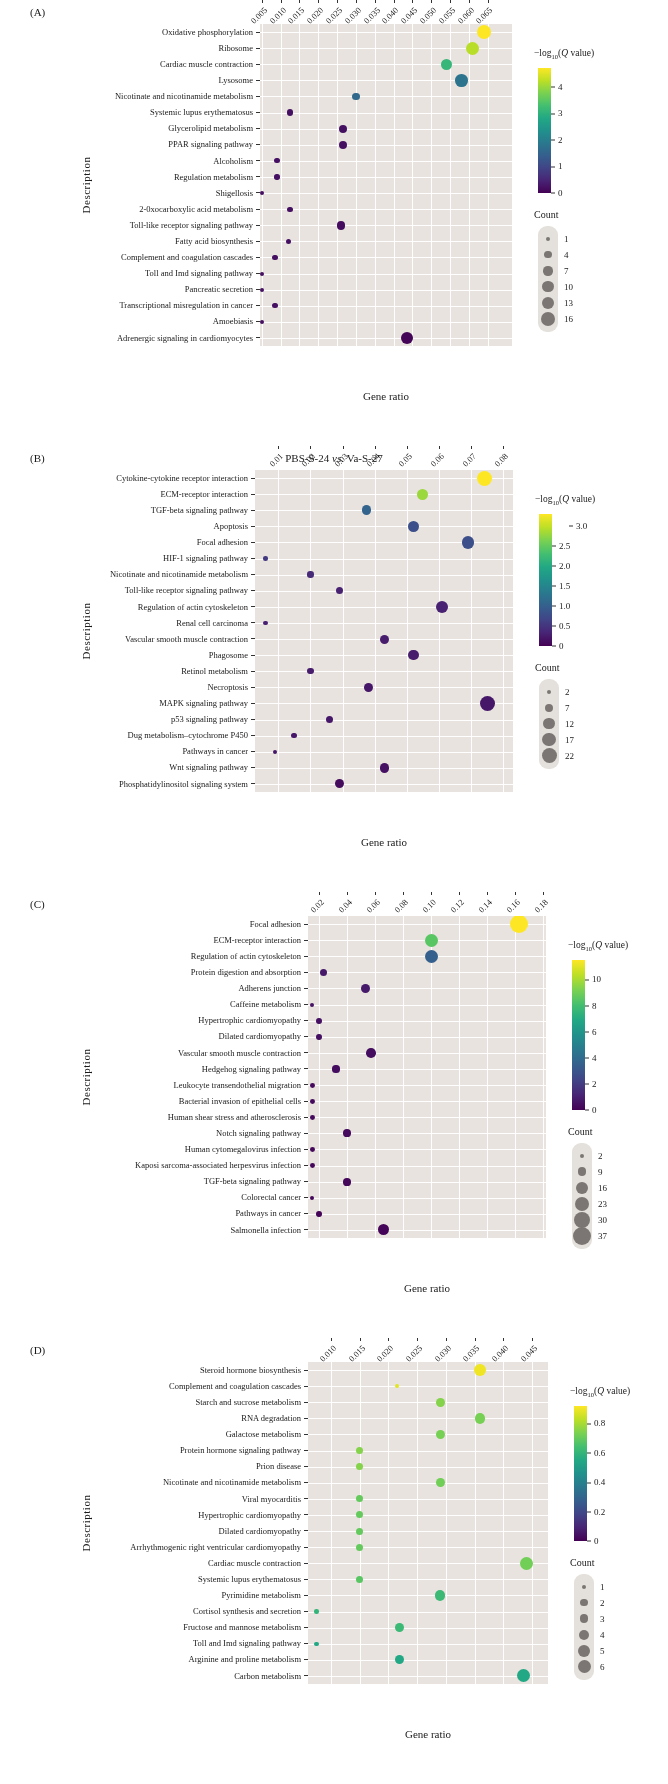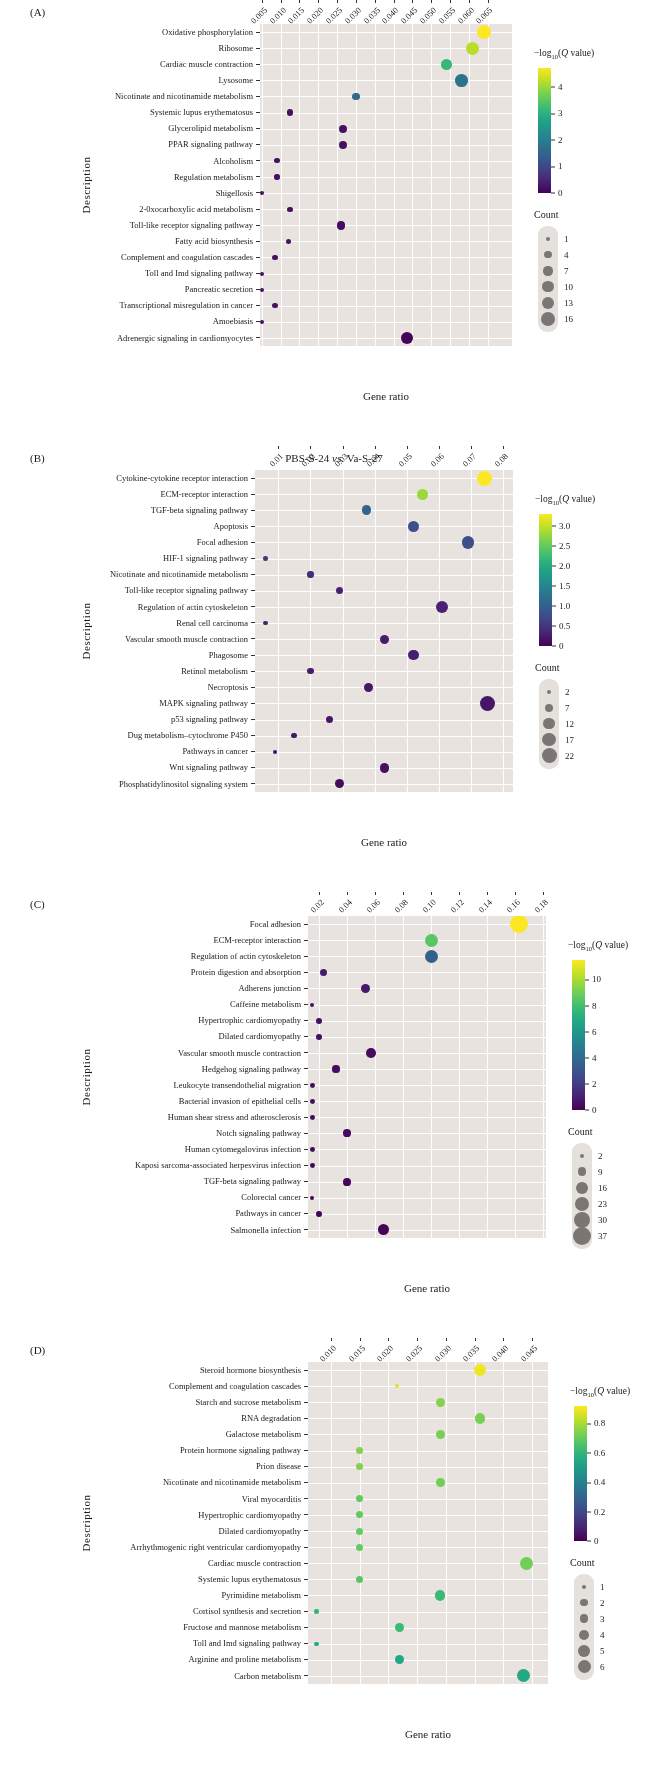--- a/index.html
+++ b/index.html
@@ -397,21 +397,21 @@
           <div class="dot" title="Pathways in cancer" style="height: 4.5px; width: 4.5px; left: 17.6951px; top: 279.5px; background: rgb(70, 22, 104);"></div>
           <div class="dot" title="Wnt signaling pathway" style="height: 9.5871px; width: 9.5871px; left: 124.528px; top: 293.056px; background: rgb(70, 17, 99);"></div>
           <div class="dot" title="Phosphatidylinositol signaling system" style="height: 9.03742px; width: 9.03742px; left: 79.7656px; top: 309.431px; background: rgb(69, 12, 94);"></div>
         </div>
       <div class="legend">
         <div class="cb-title">
           <span class="cb-prefix">−log</span><sub class="cb-sub">10</sub><span class="cb-open">(</span><span class="q cb-q">Q</span><span class="cb-rest"> value)</span>
         </div>
         <div class="cb-wrap">
           <div class="cbar" style="height: 132px; background: linear-gradient(to top, rgb(68, 1, 84) 0%, rgb(72, 36, 117) 10%, rgb(65, 68, 135) 20%, rgb(53, 95, 141) 30%, rgb(42, 120, 142) 40%, rgb(33, 145, 140) 50%, rgb(34, 168, 132) 60%, rgb(68, 191, 112) 70%, rgb(122, 209, 81) 80%, rgb(189, 223, 38) 90%, rgb(253, 231, 37) 100%);"></div>
-        <div class="cb-tick" style="top: 12px;">3.0</div>
+        <div class="cb-tick" style="top: 12px; margin-left: 17px;">3.0</div>
             <div class="cb-tick" style="top: 32px;">2.5</div>
             <div class="cb-tick" style="top: 52px;">2.0</div>
             <div class="cb-tick" style="top: 72px;">1.5</div>
             <div class="cb-tick" style="top: 92px;">1.0</div>
             <div class="cb-tick" style="top: 112px;">0.5</div>
             <div class="cb-tick" style="top: 132px;">0</div>
           </div>
         <div class="count-title">Count</div>
         <div class="count-track">
             <div class="count-item">

